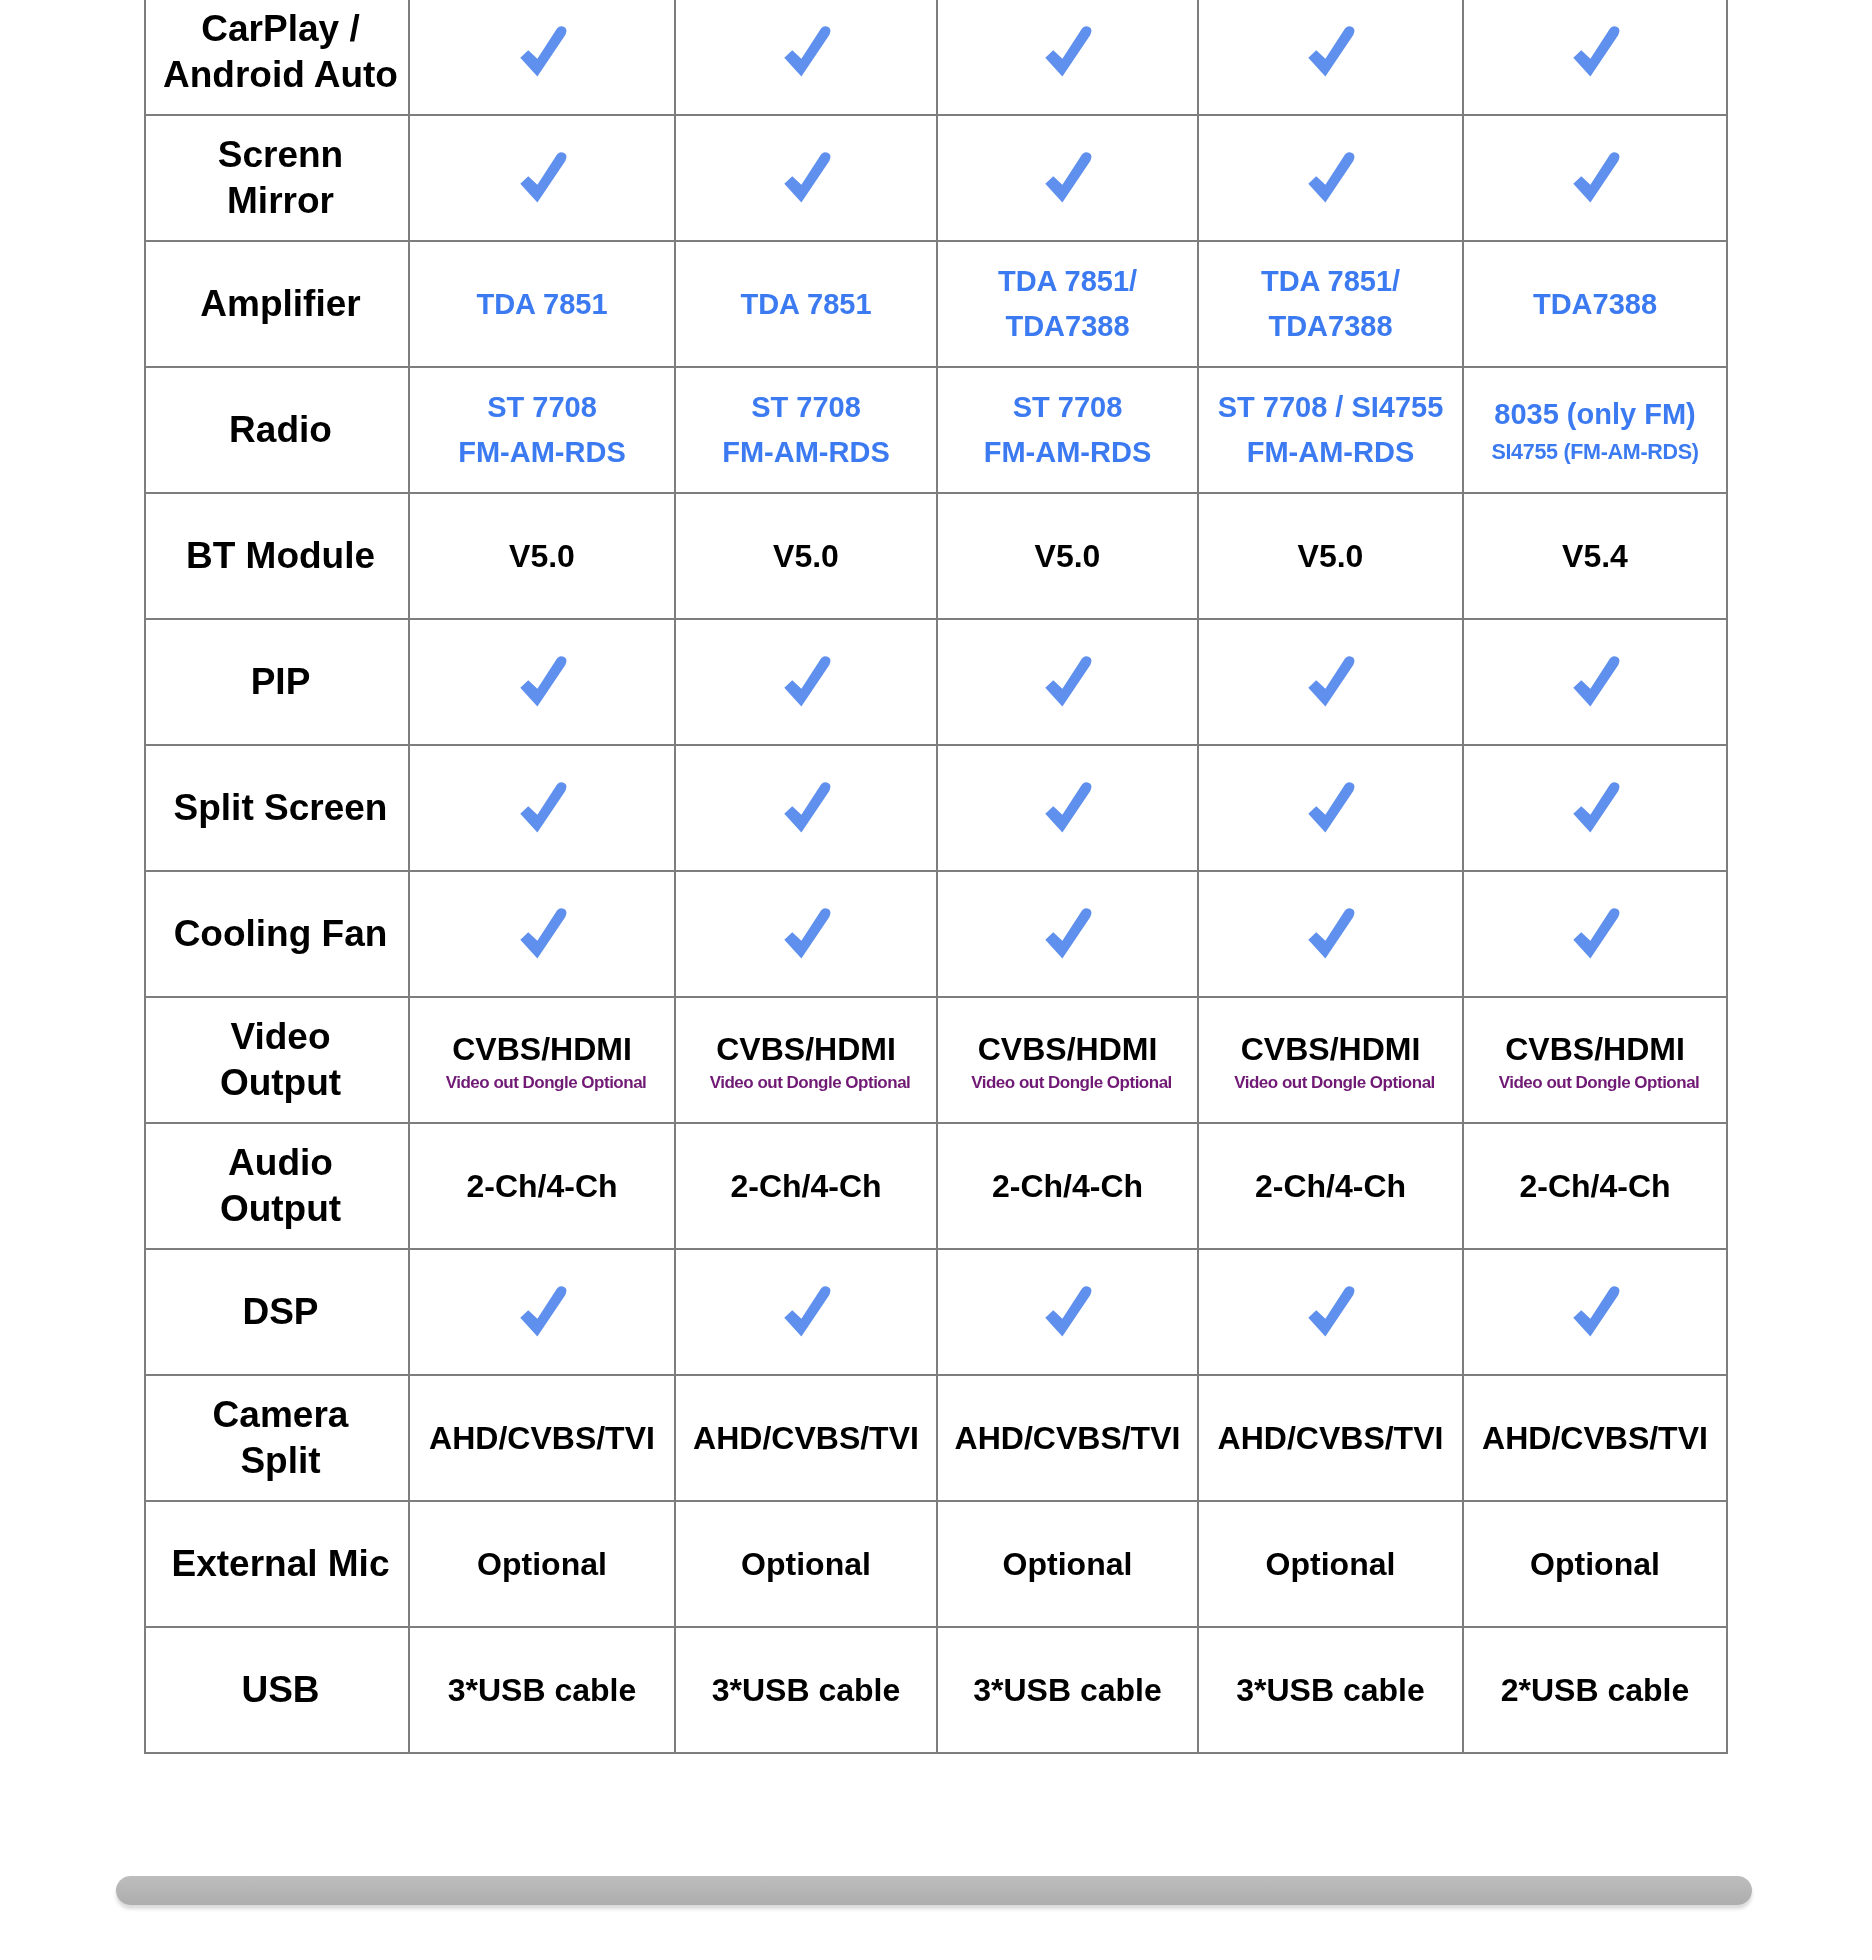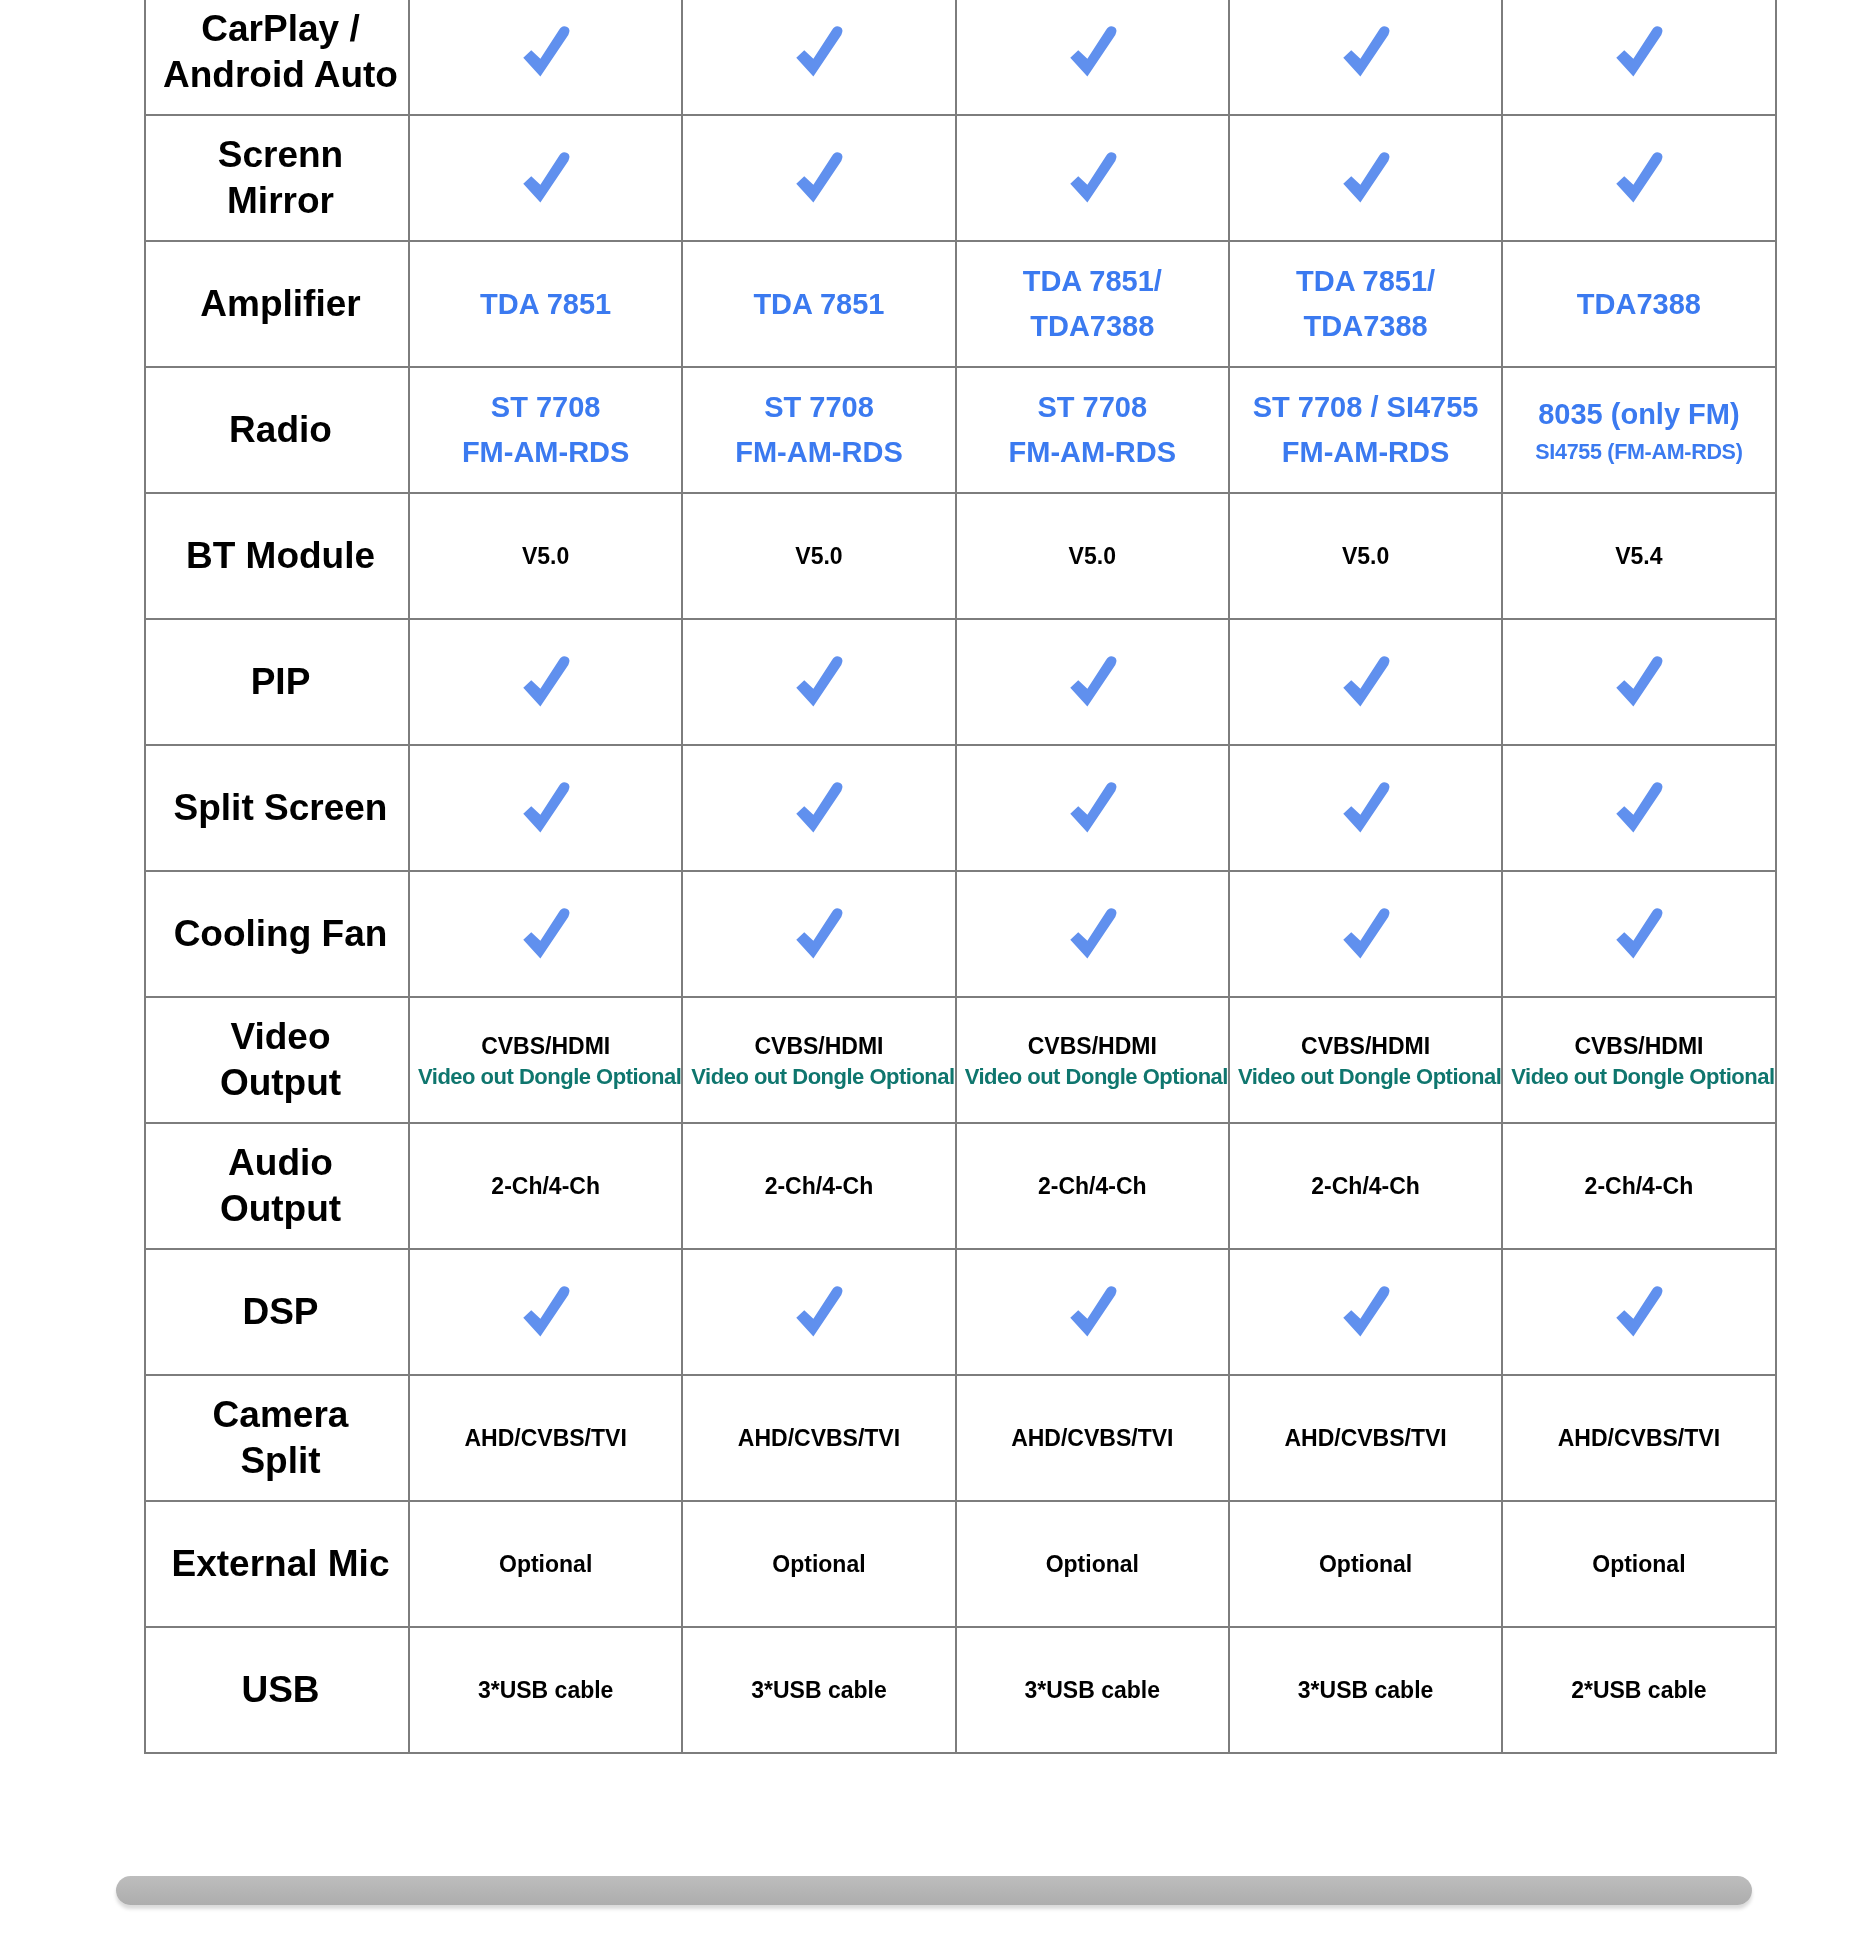--- a/index.html
+++ b/index.html
@@ -24,22 +24,22 @@
   th .lbl-line{
     font-size:37px;
     line-height:1.26;
     color:#000;
     white-space:nowrap;
     margin-left:7px;
   }
   td .ln{white-space:nowrap;}
   td.c-blue .ln-lg{font-size:29px;line-height:1.55;color:var(--text-blue);}
   td.c-blue .ln-sm{font-size:21.5px;line-height:1.45;color:var(--text-blue);letter-spacing:-0.3px;}
-  td.c-black .ln-lg{font-size:23px;line-height:1.4;color:#000;}
-  td.c-black .ln-sm{font-size:22px;line-height:1.25;color:#0f766e;letter-spacing:-0.5px;padding-left:8px;}
+  td.c-black .ln-lg{font-size:32px;line-height:1.4;color:#000;}
+  td.c-black .ln-sm{font-size:17px;line-height:1.25;color:#701a75;letter-spacing:-0.5px;padding-left:8px;}
   .check-svg{display:inline-block;vertical-align:middle;}
   .cross{
     display:inline-block;
     font-size:59px;
     line-height:1;
     color:var(--cross-maroon);
     transform:scaleY(1.05);
   }
   .hscrollbar{
     position:absolute;

